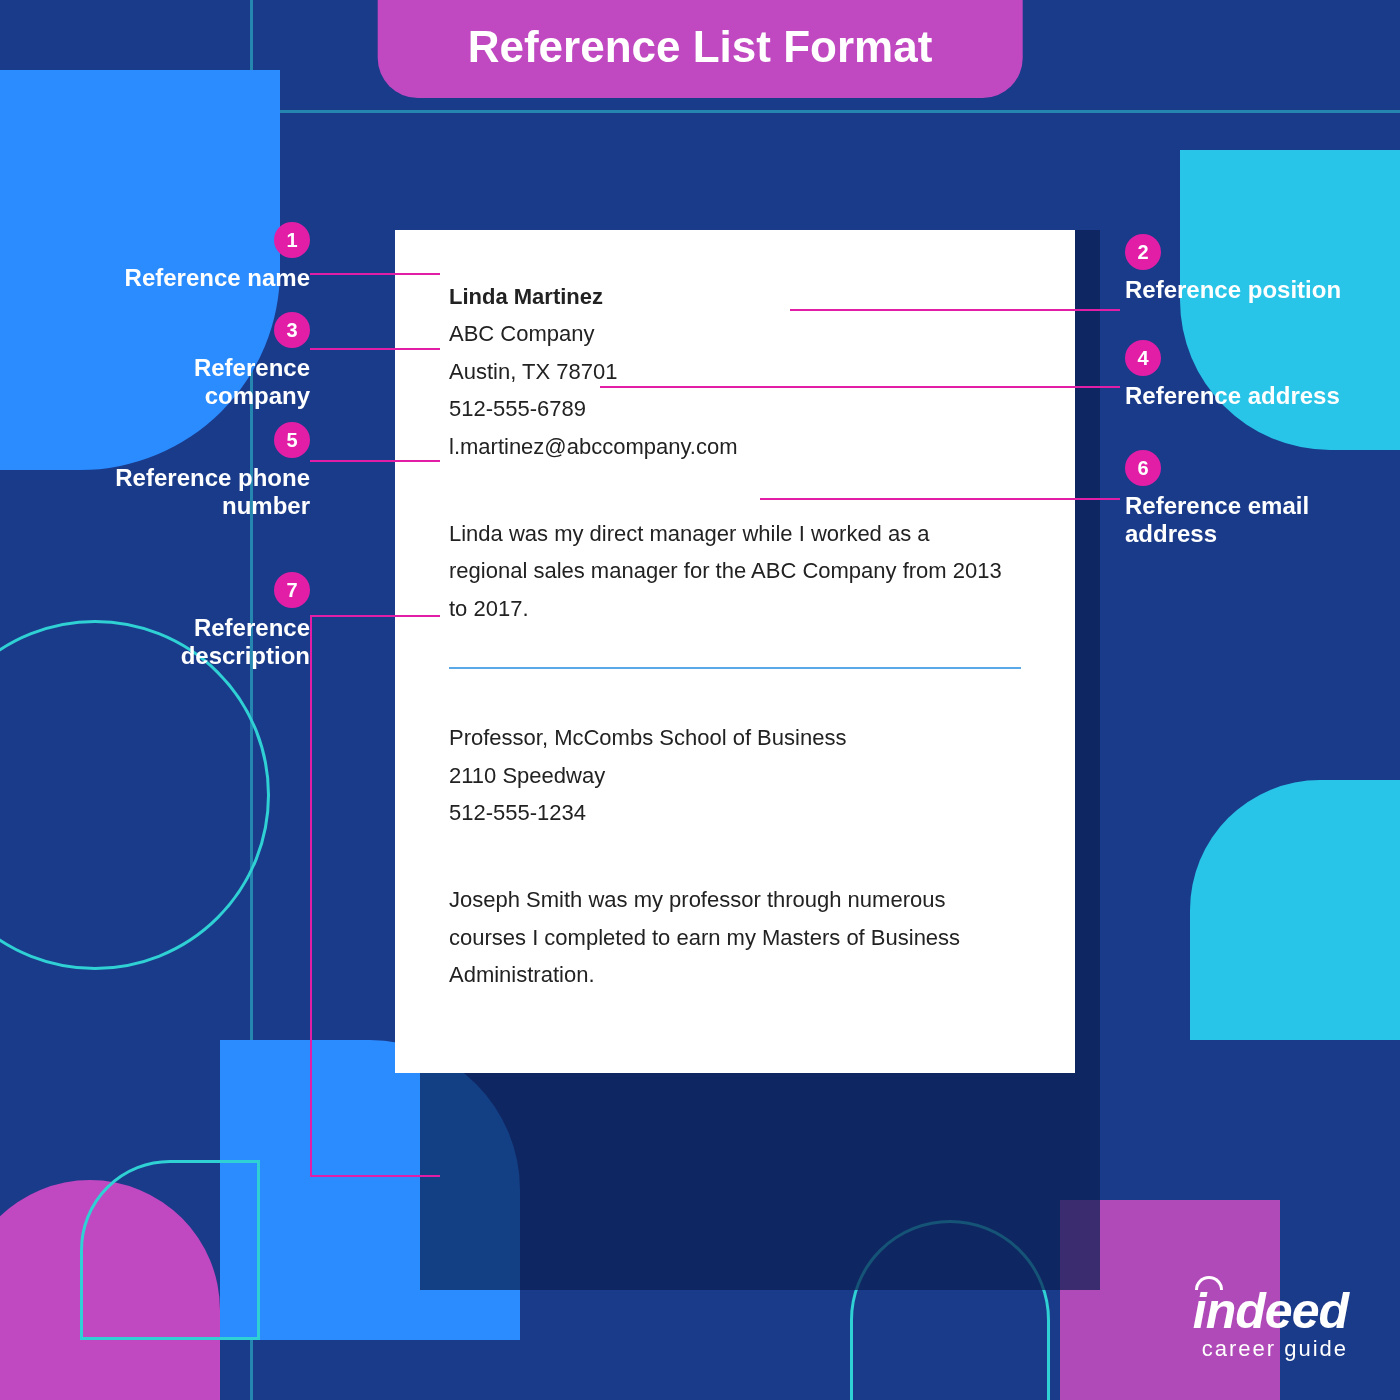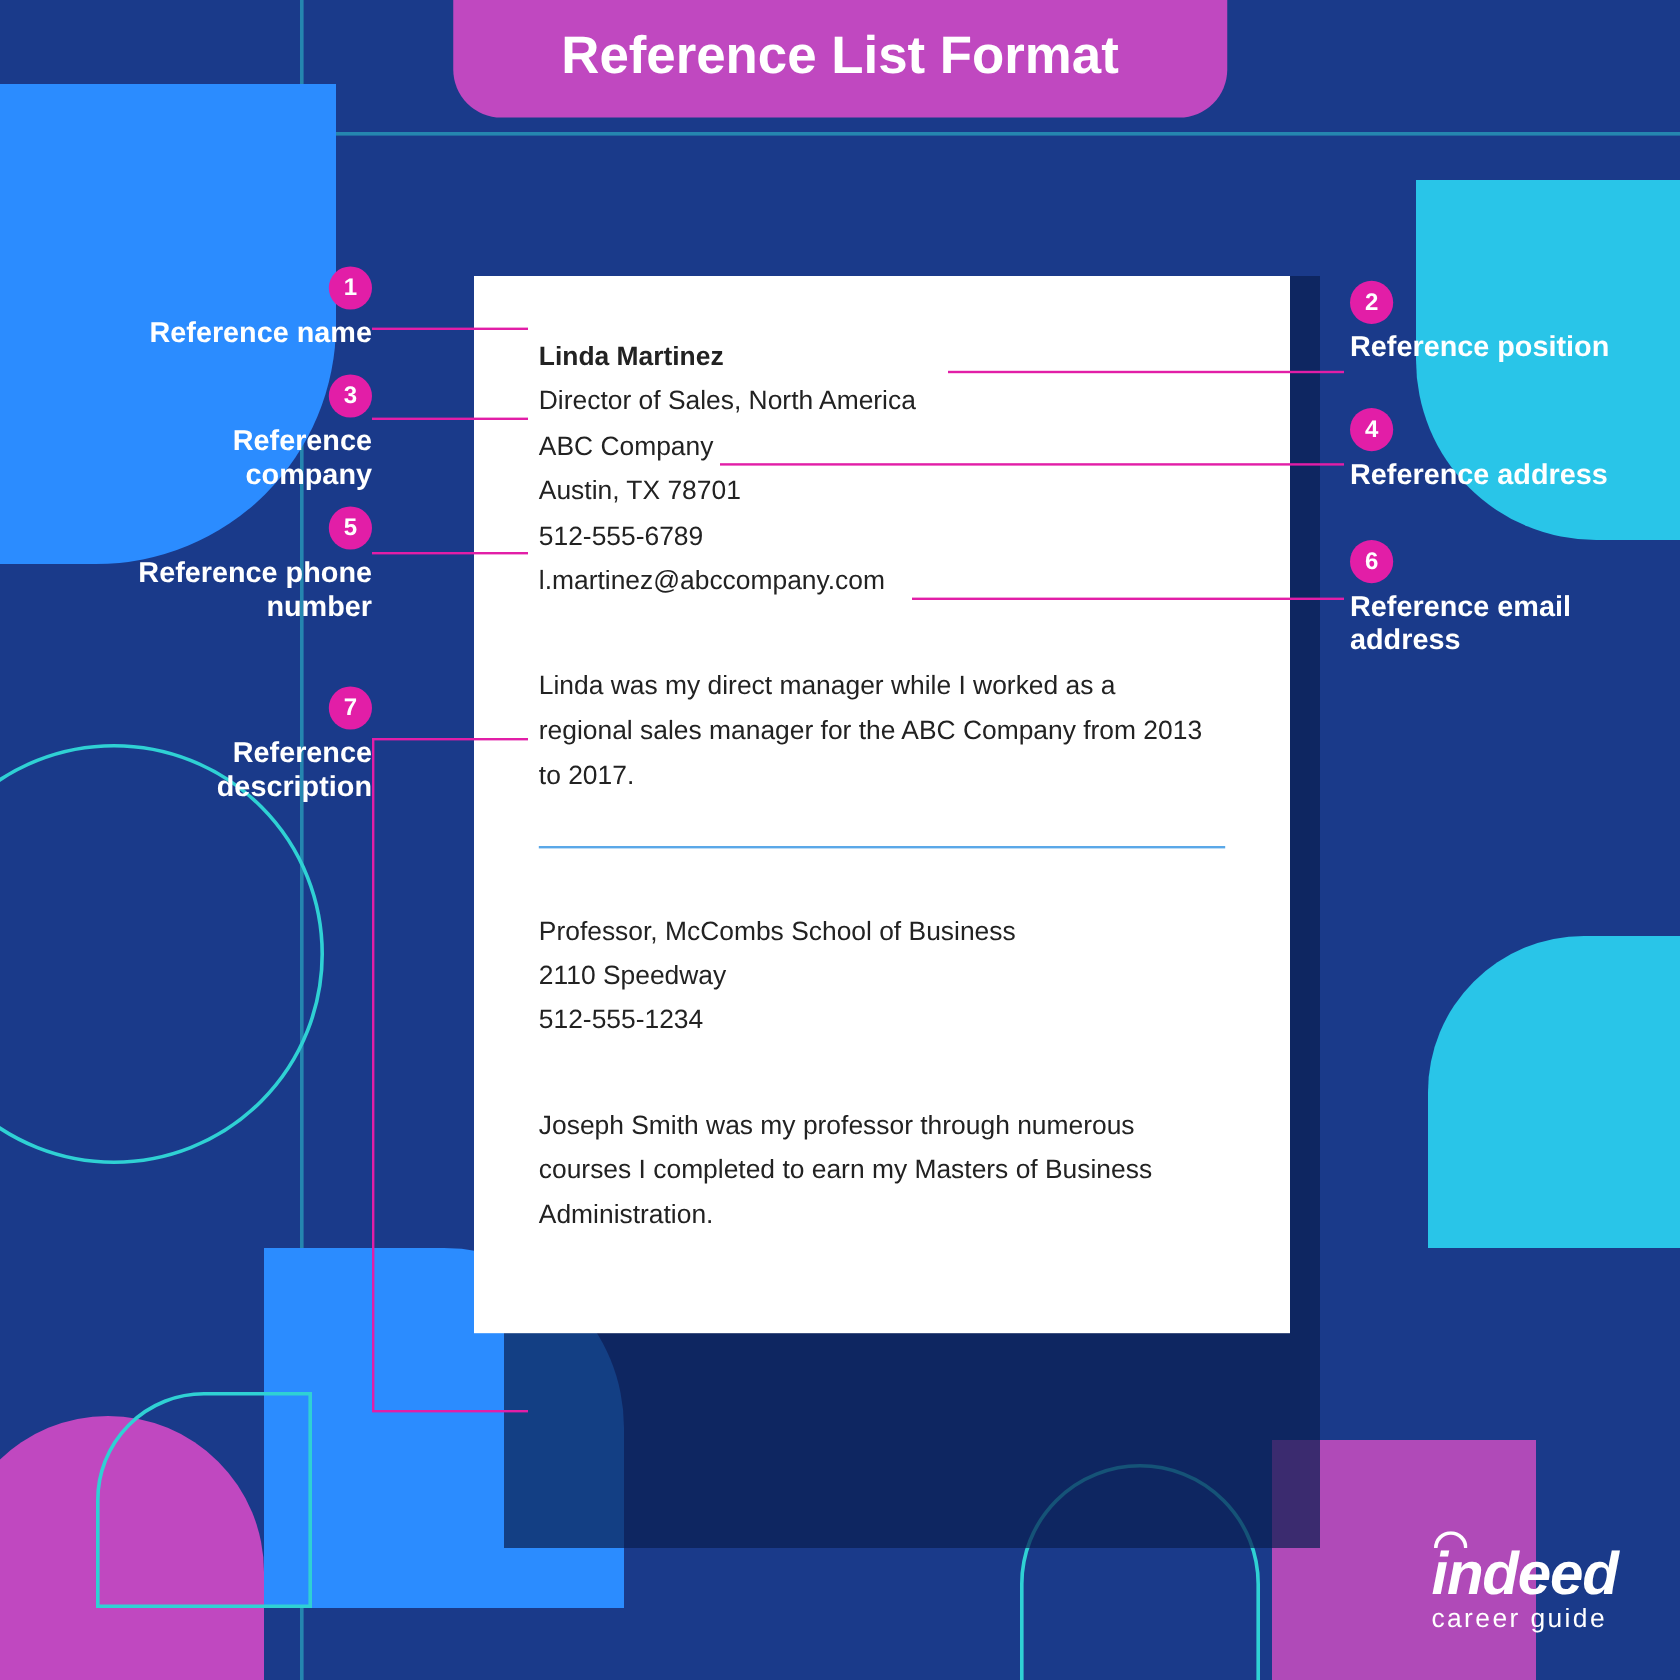--- a/index.html
+++ b/index.html
@@ -105,21 +105,21 @@
     z-index: 5;
   }
 
   
   .logo {
     position: absolute;
     bottom: 38px;
     right: 52px;
     color: #fff;
     z-index: 6;
-    text-align: left;
+    text-align: right;
     margin-left: 42px;
   }
   .logo .brand { font-size: 50px; font-weight: bold; letter-spacing: -1px; font-style: italic; position: relative; }
   .logo .arc {
     position: absolute;
     top: -6px; left: 2px;
     width: 28px; height: 14px;
     border: 3px solid #fff;
     border-bottom: none;
     border-radius: 14px 14px 0 0;
@@ -140,21 +140,20 @@
 <div class="bg-shape s7"></div>
 <div class="bg-shape s8"></div>
 <div class="bg-shape s9"></div>
 
 <div class="title-bar">Reference List Format</div>
 
 <div class="doc-shadow"></div>
 
 <div class="doc">
   <div class="name">Linda Martinez</div>
-  <div>Director of Sales, North America</div>
   <div>ABC Company</div>
   <div>Austin, TX 78701</div>
   <div>512-555-6789</div>
   <div>l.martinez@abccompany.com</div>
   <div style="height:50px"></div>
   <div style="max-width:560px">Linda was my direct manager while I worked as a regional sales manager for the ABC Company from 2013 to 2017.</div>
   <hr class="divider">
   <div>Professor, McCombs School of Business</div>
   <div>2110 Speedway</div>
   <div>512-555-1234</div>

